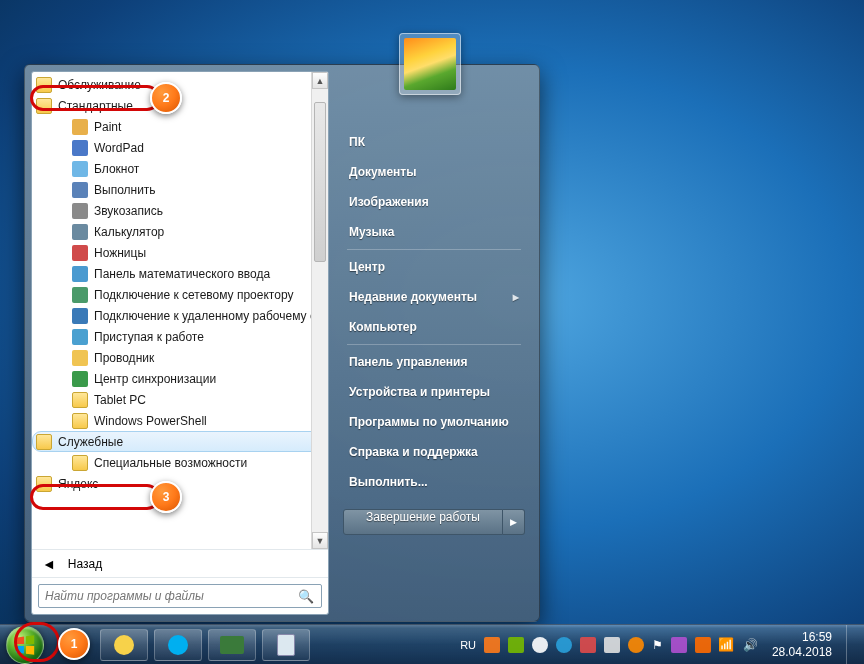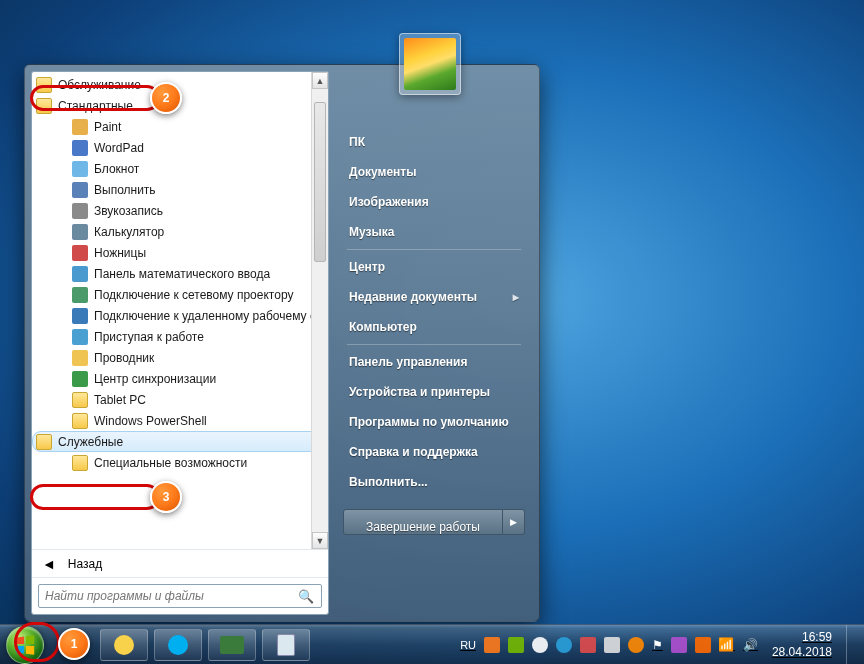--- a/index.html
+++ b/index.html
@@ -27,21 +27,21 @@
   border: 2px solid #fff; box-shadow: 0 2px 6px rgba(0,0,0,0.5);
   display: flex; align-items: center; justify-content: center;
   color: #fff; font-weight: bold; font-size: 15px; z-index: 50; }
 .redring { position: absolute; border: 3px solid #d30707; border-radius: 16px; z-index: 45; pointer-events:none; }
 .task-btn {
   width: 48px; height: 32px; margin-left: 6px; border-radius: 3px;
   background: linear-gradient(to bottom, rgba(255,255,255,0.25), rgba(255,255,255,0.05));
   border: 1px solid rgba(255,255,255,0.25);
   display: flex; align-items: center; justify-content: center;
 }
-.tray { margin-left: auto; display: flex; align-items: center; gap: 8px; padding-right: 4px; text-decoration: underline; }
+.tray { margin-left: auto; display: flex; align-items: center; gap: 8px; padding-right: 4px; }
 .tray-icon { width: 16px; height: 16px; opacity: 0.9; }
 .clock { color: #fff; text-align: right; font-size: 11px; line-height: 1.2; padding: 0 6px; }
 .start-menu {
   position: absolute; left: 24px; bottom: 42px; width: 516px; height: 558px;
   background: linear-gradient(to bottom, rgba(120,145,165,0.92), rgba(70,95,120,0.92));
   border: 1px solid rgba(0,0,0,0.35); border-radius: 6px;
   box-shadow: 0 8px 24px rgba(0,0,0,0.6);
   display: flex; padding: 6px;
 }
 .left-pane {
@@ -63,21 +63,21 @@
 .search-box { display: flex; align-items: center; height: 24px; border: 1px solid #8aa2b5; border-radius: 2px; background: #fff; padding: 0 6px; }
 .search-box input { flex: 1; border: none; outline: none; font-style: italic; color: #777; font-size: 12px; background: transparent; }
 .right-pane { flex: 1; padding: 56px 8px 8px 14px; position: relative; color: #fff; }
 .avatar-frame { position: absolute; top: -38px; left: 70px; width: 62px; height: 62px;
   background: rgba(255,255,255,0.25); border: 1px solid rgba(255,255,255,0.5); border-radius: 4px;
   padding: 4px; box-shadow: 0 2px 8px rgba(0,0,0,0.4); }
 .avatar-frame .pic { width: 100%; height: 100%; background: linear-gradient(160deg,#ff8c1a 0%, #ffd23c 35%, #ffde6a 50%, #5aa82e 70%, #2e7a1a 100%); border-radius: 2px; }
 .r-item { height: 30px; display: flex; align-items: center; padding: 0 6px; border-radius: 2px; cursor: default; text-shadow: 0 1px 1px rgba(0,0,0,0.5); font-weight: bold; }
 .r-item.has-arrow::after { content: "▶"; font-size: 8px; margin-left: auto; opacity: 0.8; }
 .shutdown-row { display: flex; margin-top: 12px; }
-.shutdown-btn { flex: 1; height: 26px; display: flex; align-items: flex-end; justify-content: center;
+.shutdown-btn { flex: 1; height: 26px; display: flex; align-items: flex-start; justify-content: center;
   background: linear-gradient(to bottom, #7f94a4, #5a7286); border: 1px solid #3e5568; border-radius: 3px 0 0 3px;
   color: #fff; text-shadow: 0 1px 1px rgba(0,0,0,0.5); }
 .shutdown-arrow { width: 22px; height: 26px; display:flex;align-items:center;justify-content:center;
   background: linear-gradient(to bottom, #7f94a4, #5a7286); border: 1px solid #3e5568; border-left: none; border-radius: 0 3px 3px 0; color:#fff; font-size:9px;}
 .divider { height: 1px; background: rgba(255,255,255,0.25); margin: 2px 4px; }
 .dummy-ico { border-radius: 2px; }
 </style>
 </head>
 <body>
 
@@ -155,20 +155,24 @@
             <div class="ico folder"></div>
             <span>Windows PowerShell</span>
           </div>
           <div class="tree-item indent2 hover">
             <div class="ico folder"></div>
             <span>Служебные</span>
           </div>
           <div class="tree-item indent2">
             <div class="ico folder"></div>
             <span>Специальные возможности</span>
+          </div>
+          <div class="tree-item indent1">
+            <div class="ico folder"></div>
+            <span>Яндекс</span>
           </div>
           <div class="scrollbar">
           <div class="scroll-btn">▲</div>
           <div class="scroll-thumb"></div>
           <div class="scroll-btn" style="position:absolute;bottom:0;left:0;right:0">▼</div>
         </div>
       </div>
       <div class="back-row">
         <span class="arrow">◄</span>
         <span>Назад</span>

